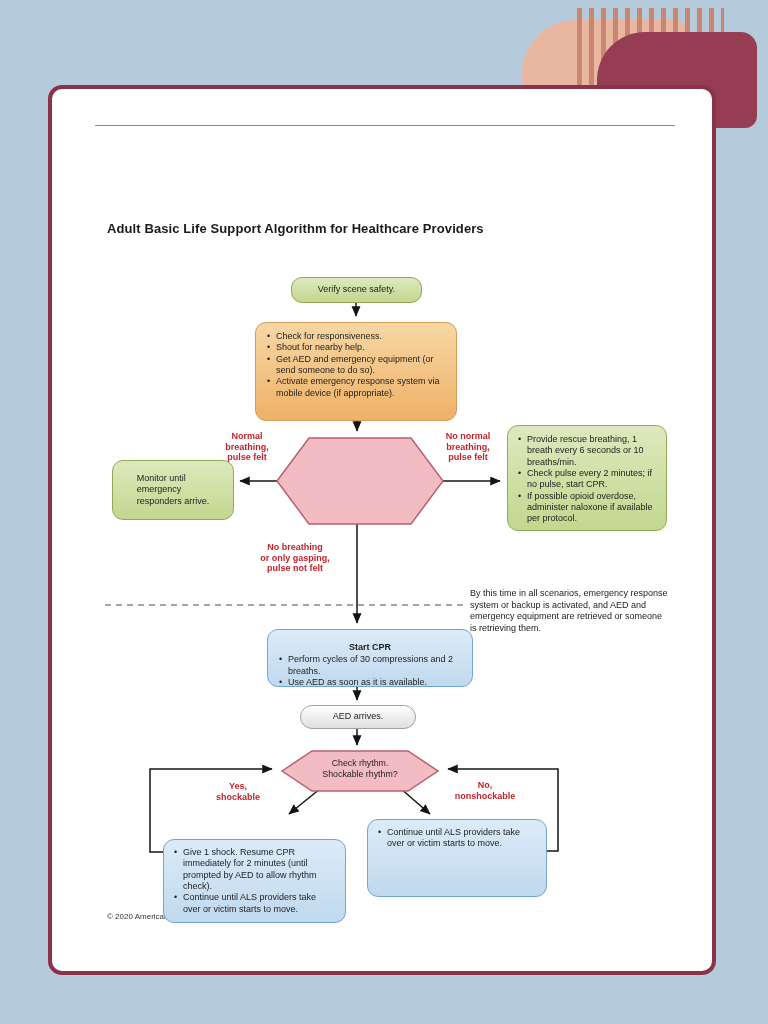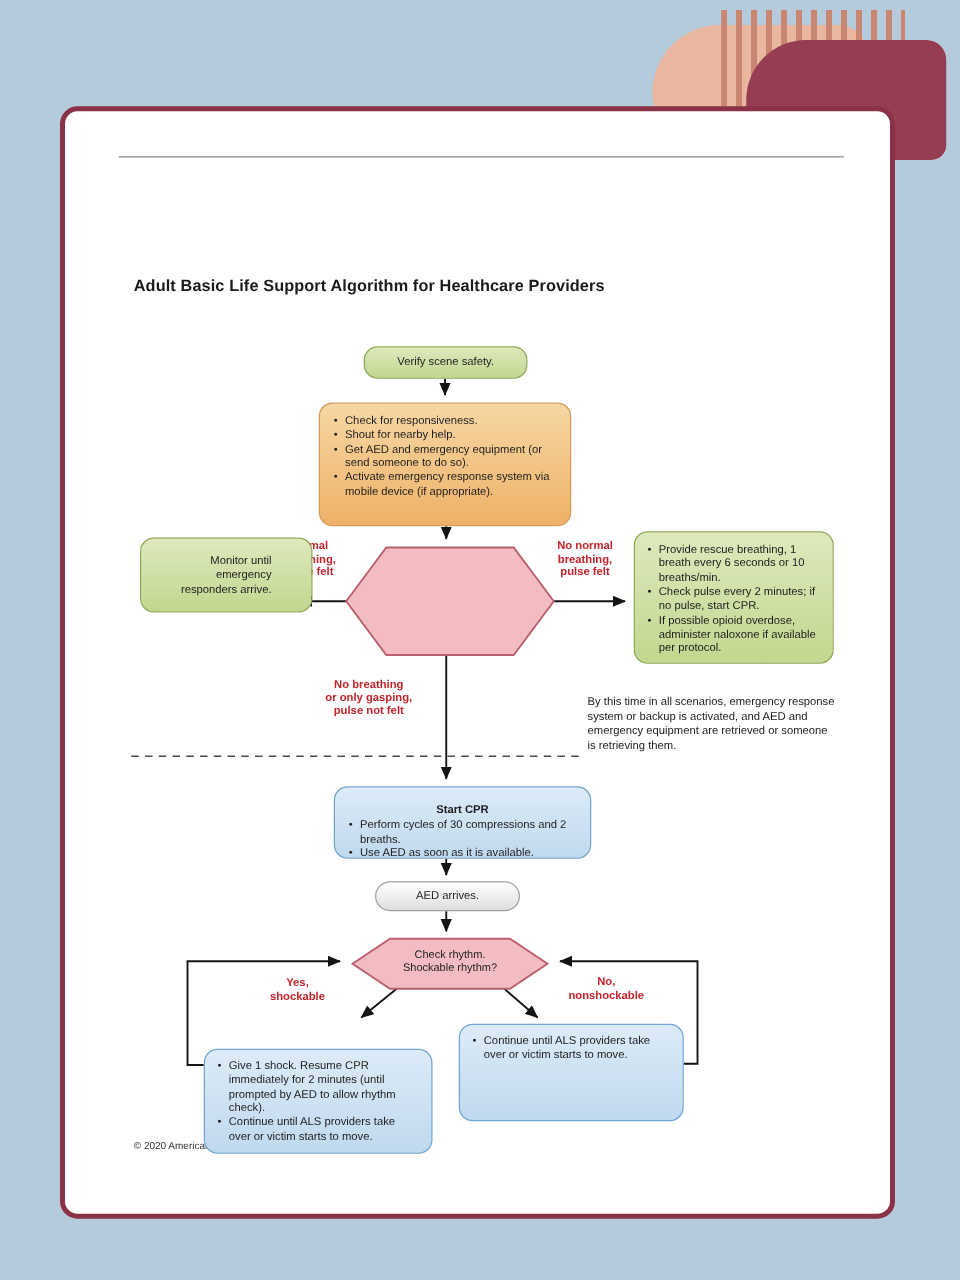--- a/index.html
+++ b/index.html
@@ -23,21 +23,21 @@
   .title{font-size:13px;font-weight:bold;color:#1a1a1a;letter-spacing:.1px;}
   .copyright{font-size:8px;color:#333;}
 
   svg.connectors{position:absolute;left:0;top:0;width:768px;height:1024px;pointer-events:none;}
 
   .node{z-index:3;font-size:9px;line-height:1.26;color:#1d1d1d;}
   .green{background:linear-gradient(#dde9bd,#c2d78f);border:1.5px solid #91a955;border-radius:11px;}
   .orange{background:linear-gradient(#f7d7a4,#eeb167);border:1.5px solid #d39c5b;border-radius:11px;}
   .blue{background:linear-gradient(#dcebf8,#c0d9ee);border:1.5px solid #72a5d2;border-radius:11px;}
   .pill{background:linear-gradient(#ffffff,#dedede);border:1.2px solid #a0a0a0;border-radius:13px;}
-  .center{display:flex;align-items:center;justify-content:center;text-align:right;}
+  .center{display:flex;align-items:center;justify-content:center;text-align:left;}
   .prewrap{white-space:pre-line;}
 
   .redlabel{color:#c5232b;font-weight:bold;font-size:9px;line-height:1.18;text-align:center;z-index:3;}
 
   ul.blist{list-style:none;margin:0;padding:0;}
   ul.blist li{position:relative;padding-left:10px;margin:0;}
   ul.blist li::before{content:"\2022";position:absolute;left:1px;top:0;}
 
   .hexlabel{z-index:3;font-size:8.8px;line-height:1.3;text-align:center;color:#1d1d1d;}
   .note{font-size:9px;line-height:1.28;color:#222;}
@@ -93,40 +93,40 @@
       <li>Shout for nearby help.</li>
       <li>Get AED and emergency equipment (or send someone to do so).</li>
       <li>Activate emergency response system via mobile device (if appropriate).</li>
     </ul>
   </div>
 
 
   <div class="abs redlabel prewrap" style="left:210px;top:431px;width:74px;">Normal
 breathing,
 pulse felt</div>
-  <div class="abs node green center prewrap" style="left:112px;top:430px;width:138px;height:60px;">Monitor until
+  <div class="abs node green center prewrap" style="left:112px;top:460px;width:122px;height:60px;">Monitor until
 emergency
 responders arrive.</div>
 
   <div class="abs redlabel prewrap" style="left:432px;top:431px;width:72px;">No normal
 breathing,
 pulse felt</div>
   <div class="abs node green" style="left:507px;top:425px;width:160px;height:106px;padding:8px 9px;">
     <ul class="blist">
       <li>Provide rescue breathing, 1 breath every 6 seconds or 10 breaths/min.</li>
       <li>Check pulse every 2 minutes; if no pulse, start CPR.</li>
       <li>If possible opioid overdose, administer naloxone if available per protocol.</li>
     </ul>
   </div>
 
   <div class="abs redlabel prewrap" style="left:251px;top:530px;width:88px;margin-top:12px;">No breathing
 or only gasping,
 pulse not felt</div>
 
-  <div class="abs note" style="left:470px;top:556px;width:200px;">By this time in all scenarios, emergency response system or backup is activated, and AED and emergency equipment are retrieved or someone is retrieving them.</div>
+  <div class="abs note" style="left:470px;top:588px;width:200px;">By this time in all scenarios, emergency response system or backup is activated, and AED and emergency equipment are retrieved or someone is retrieving them.</div>
 
   <div class="abs node blue" style="left:255px;top:629px;width:206px;height:58px;padding:12px 10px;margin-left:12px;">
     <div class="cpr-head">Start CPR</div>
     <ul class="blist">
       <li>Perform cycles of 30 compressions and 2 breaths.</li>
       <li>Use AED as soon as it is available.</li>
     </ul>
   </div>
 
   <div class="abs node pill center" style="left:300px;top:705px;width:116px;height:24px;">

